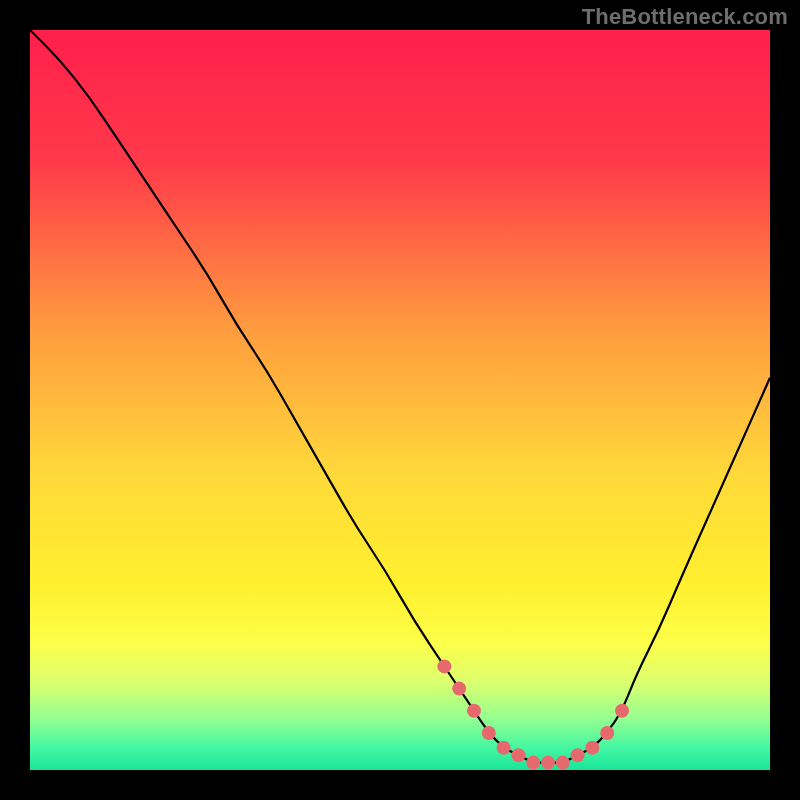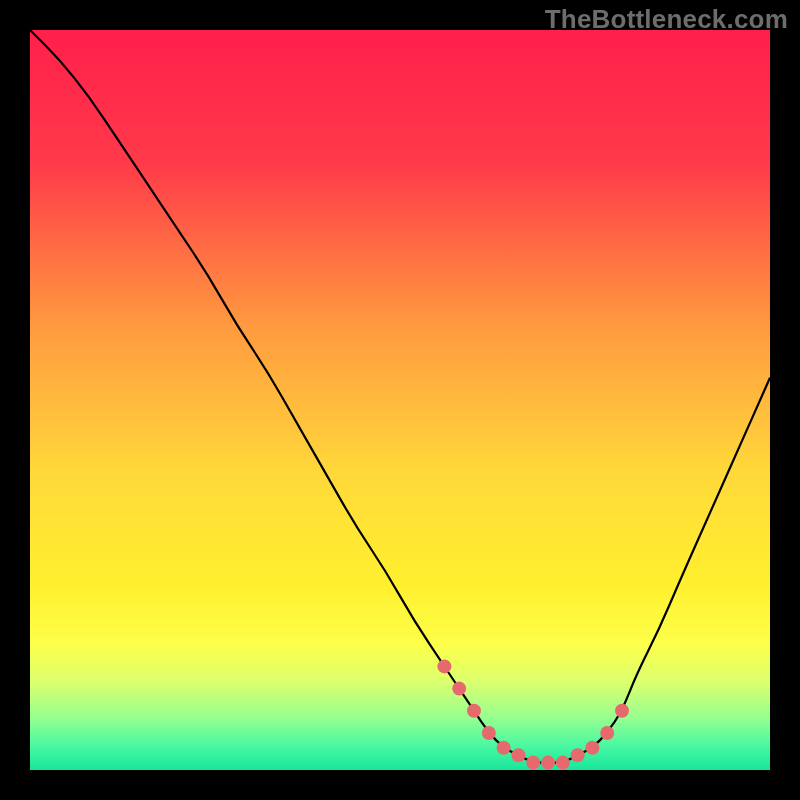--- a/index.html
+++ b/index.html
@@ -8,21 +8,21 @@
     width: 800px;
     height: 800px;
     background: #000;
     position: relative;
   }
   .watermark {
     position: absolute;
     top: 4px;
     right: 12px;
     font-family: Arial, Helvetica, sans-serif;
-    font-size: 26px;
+    font-size: 22px;
     font-weight: 600;
     color: #6d6d6d;
     z-index: 5;
     letter-spacing: 0.2px;
   }
   .plot {
     position: absolute;
     left: 30px;
     right: 30px;
     top: 30px;

